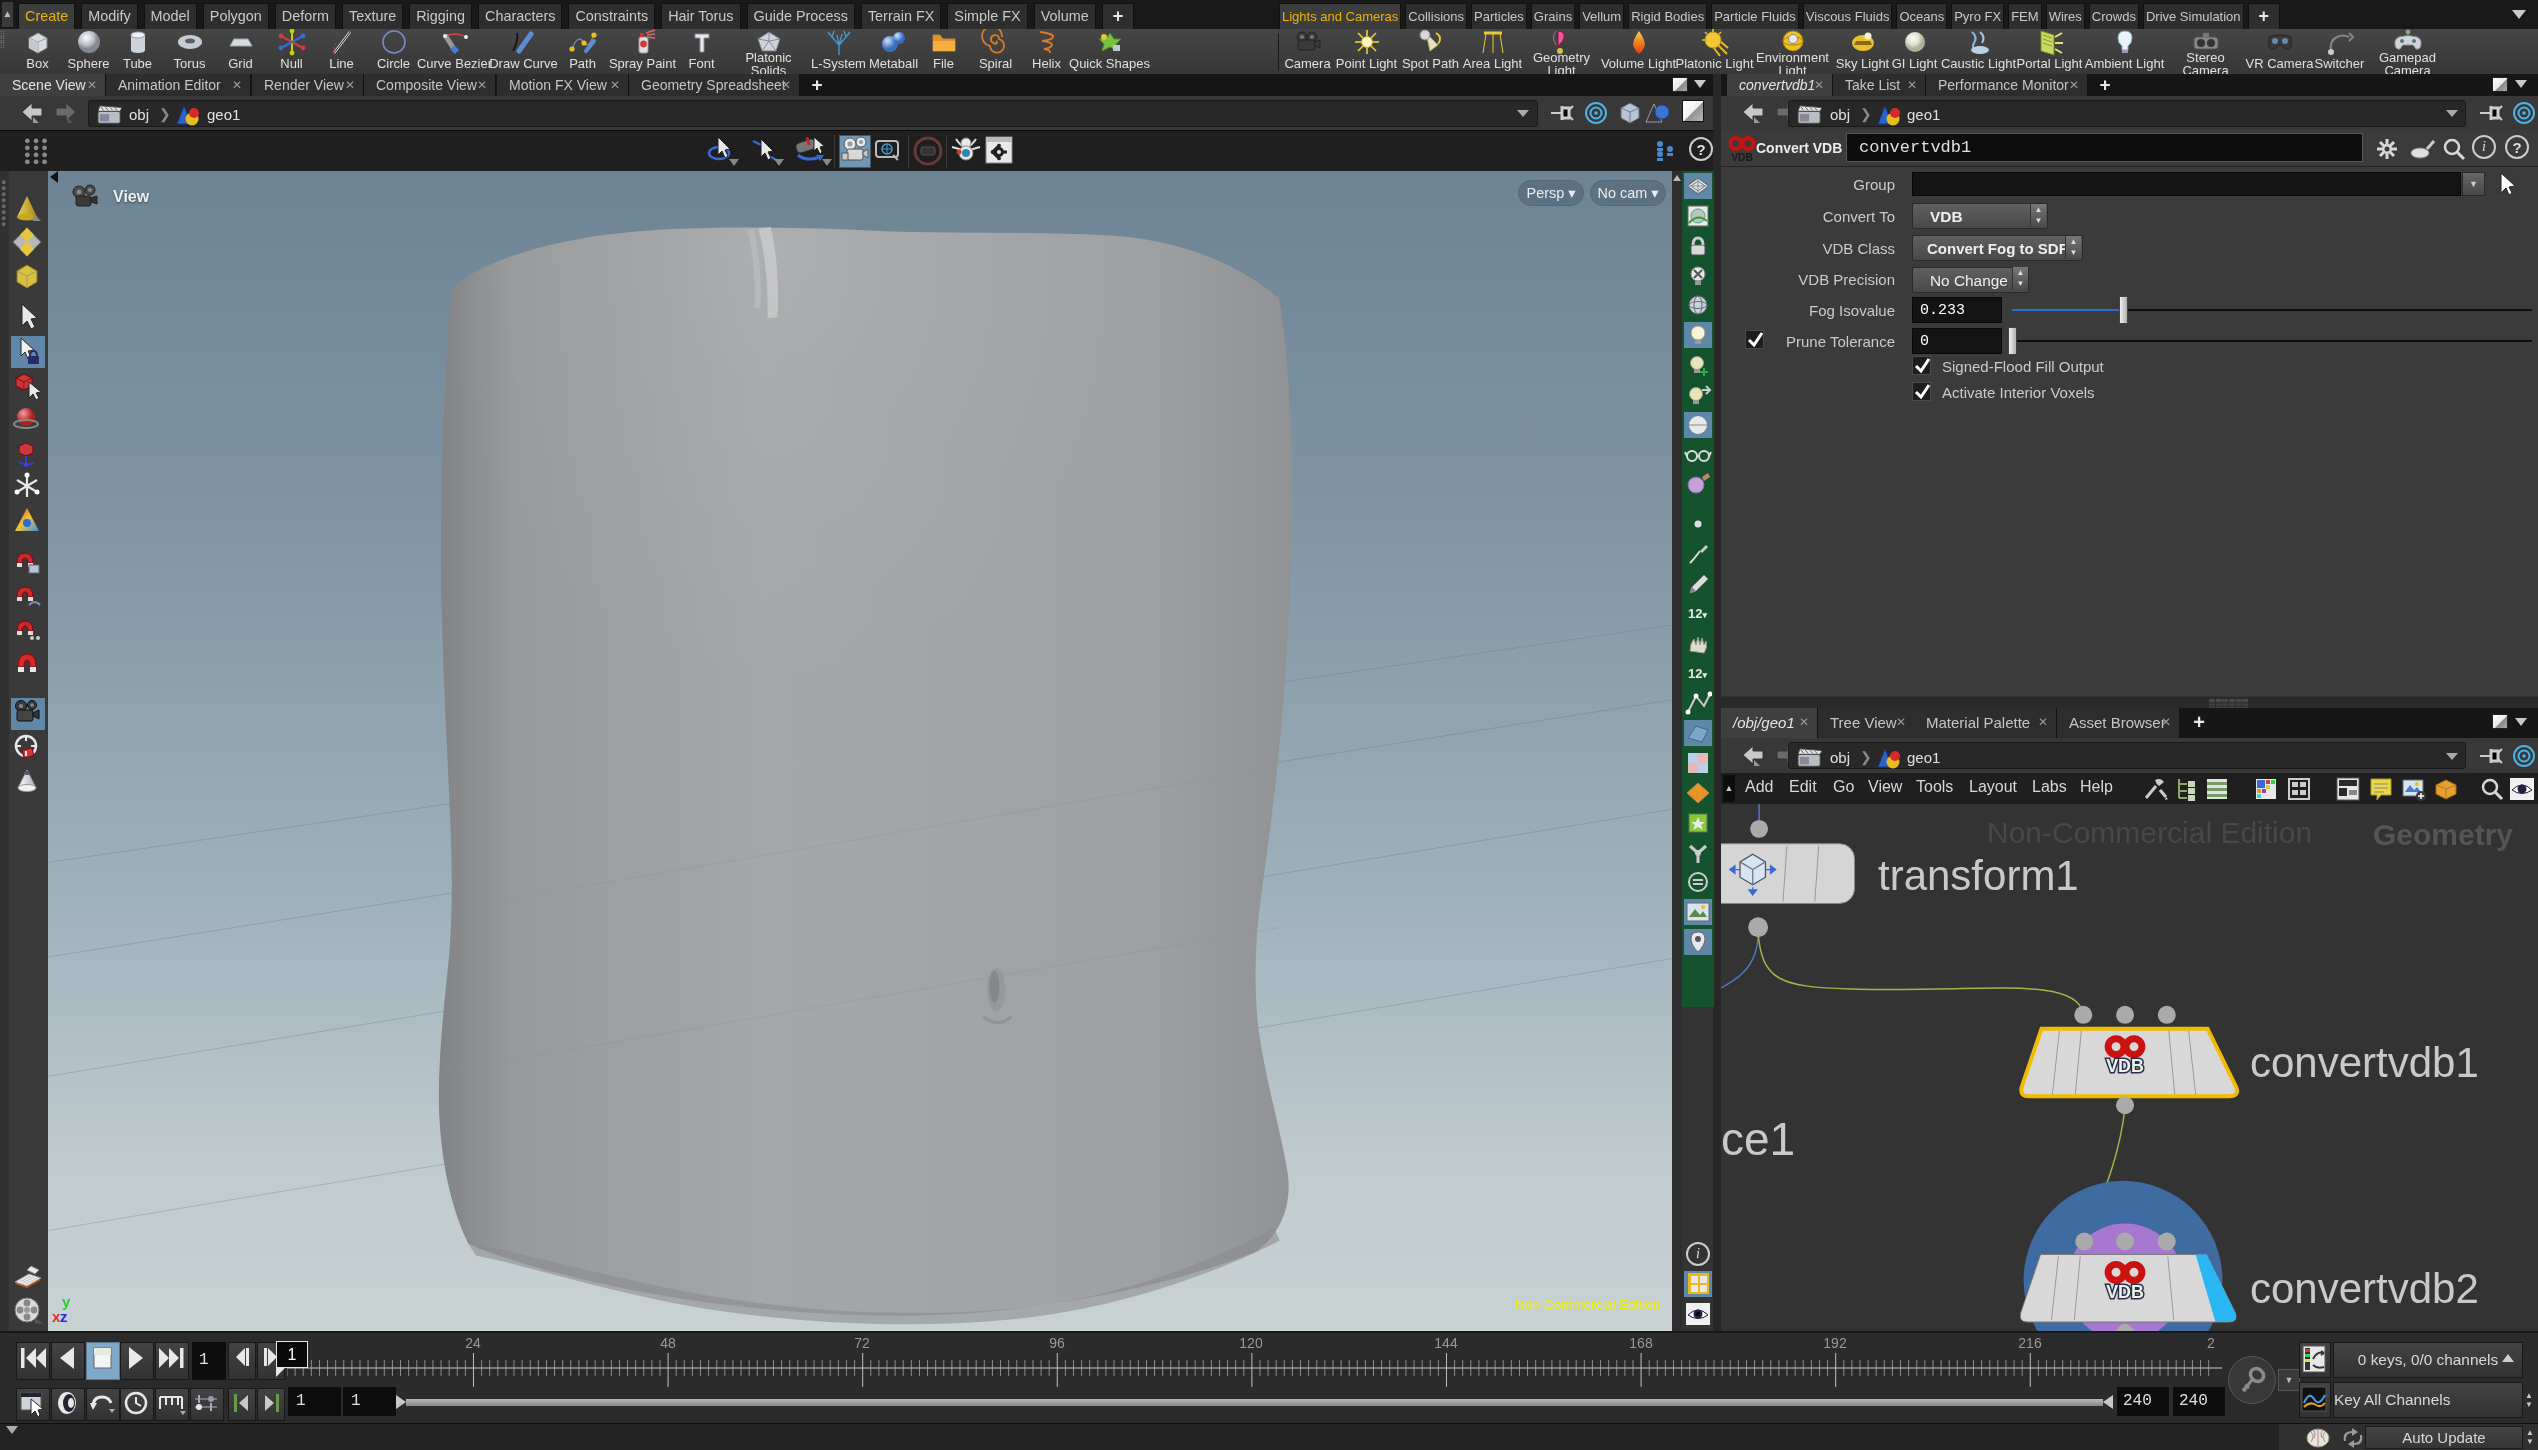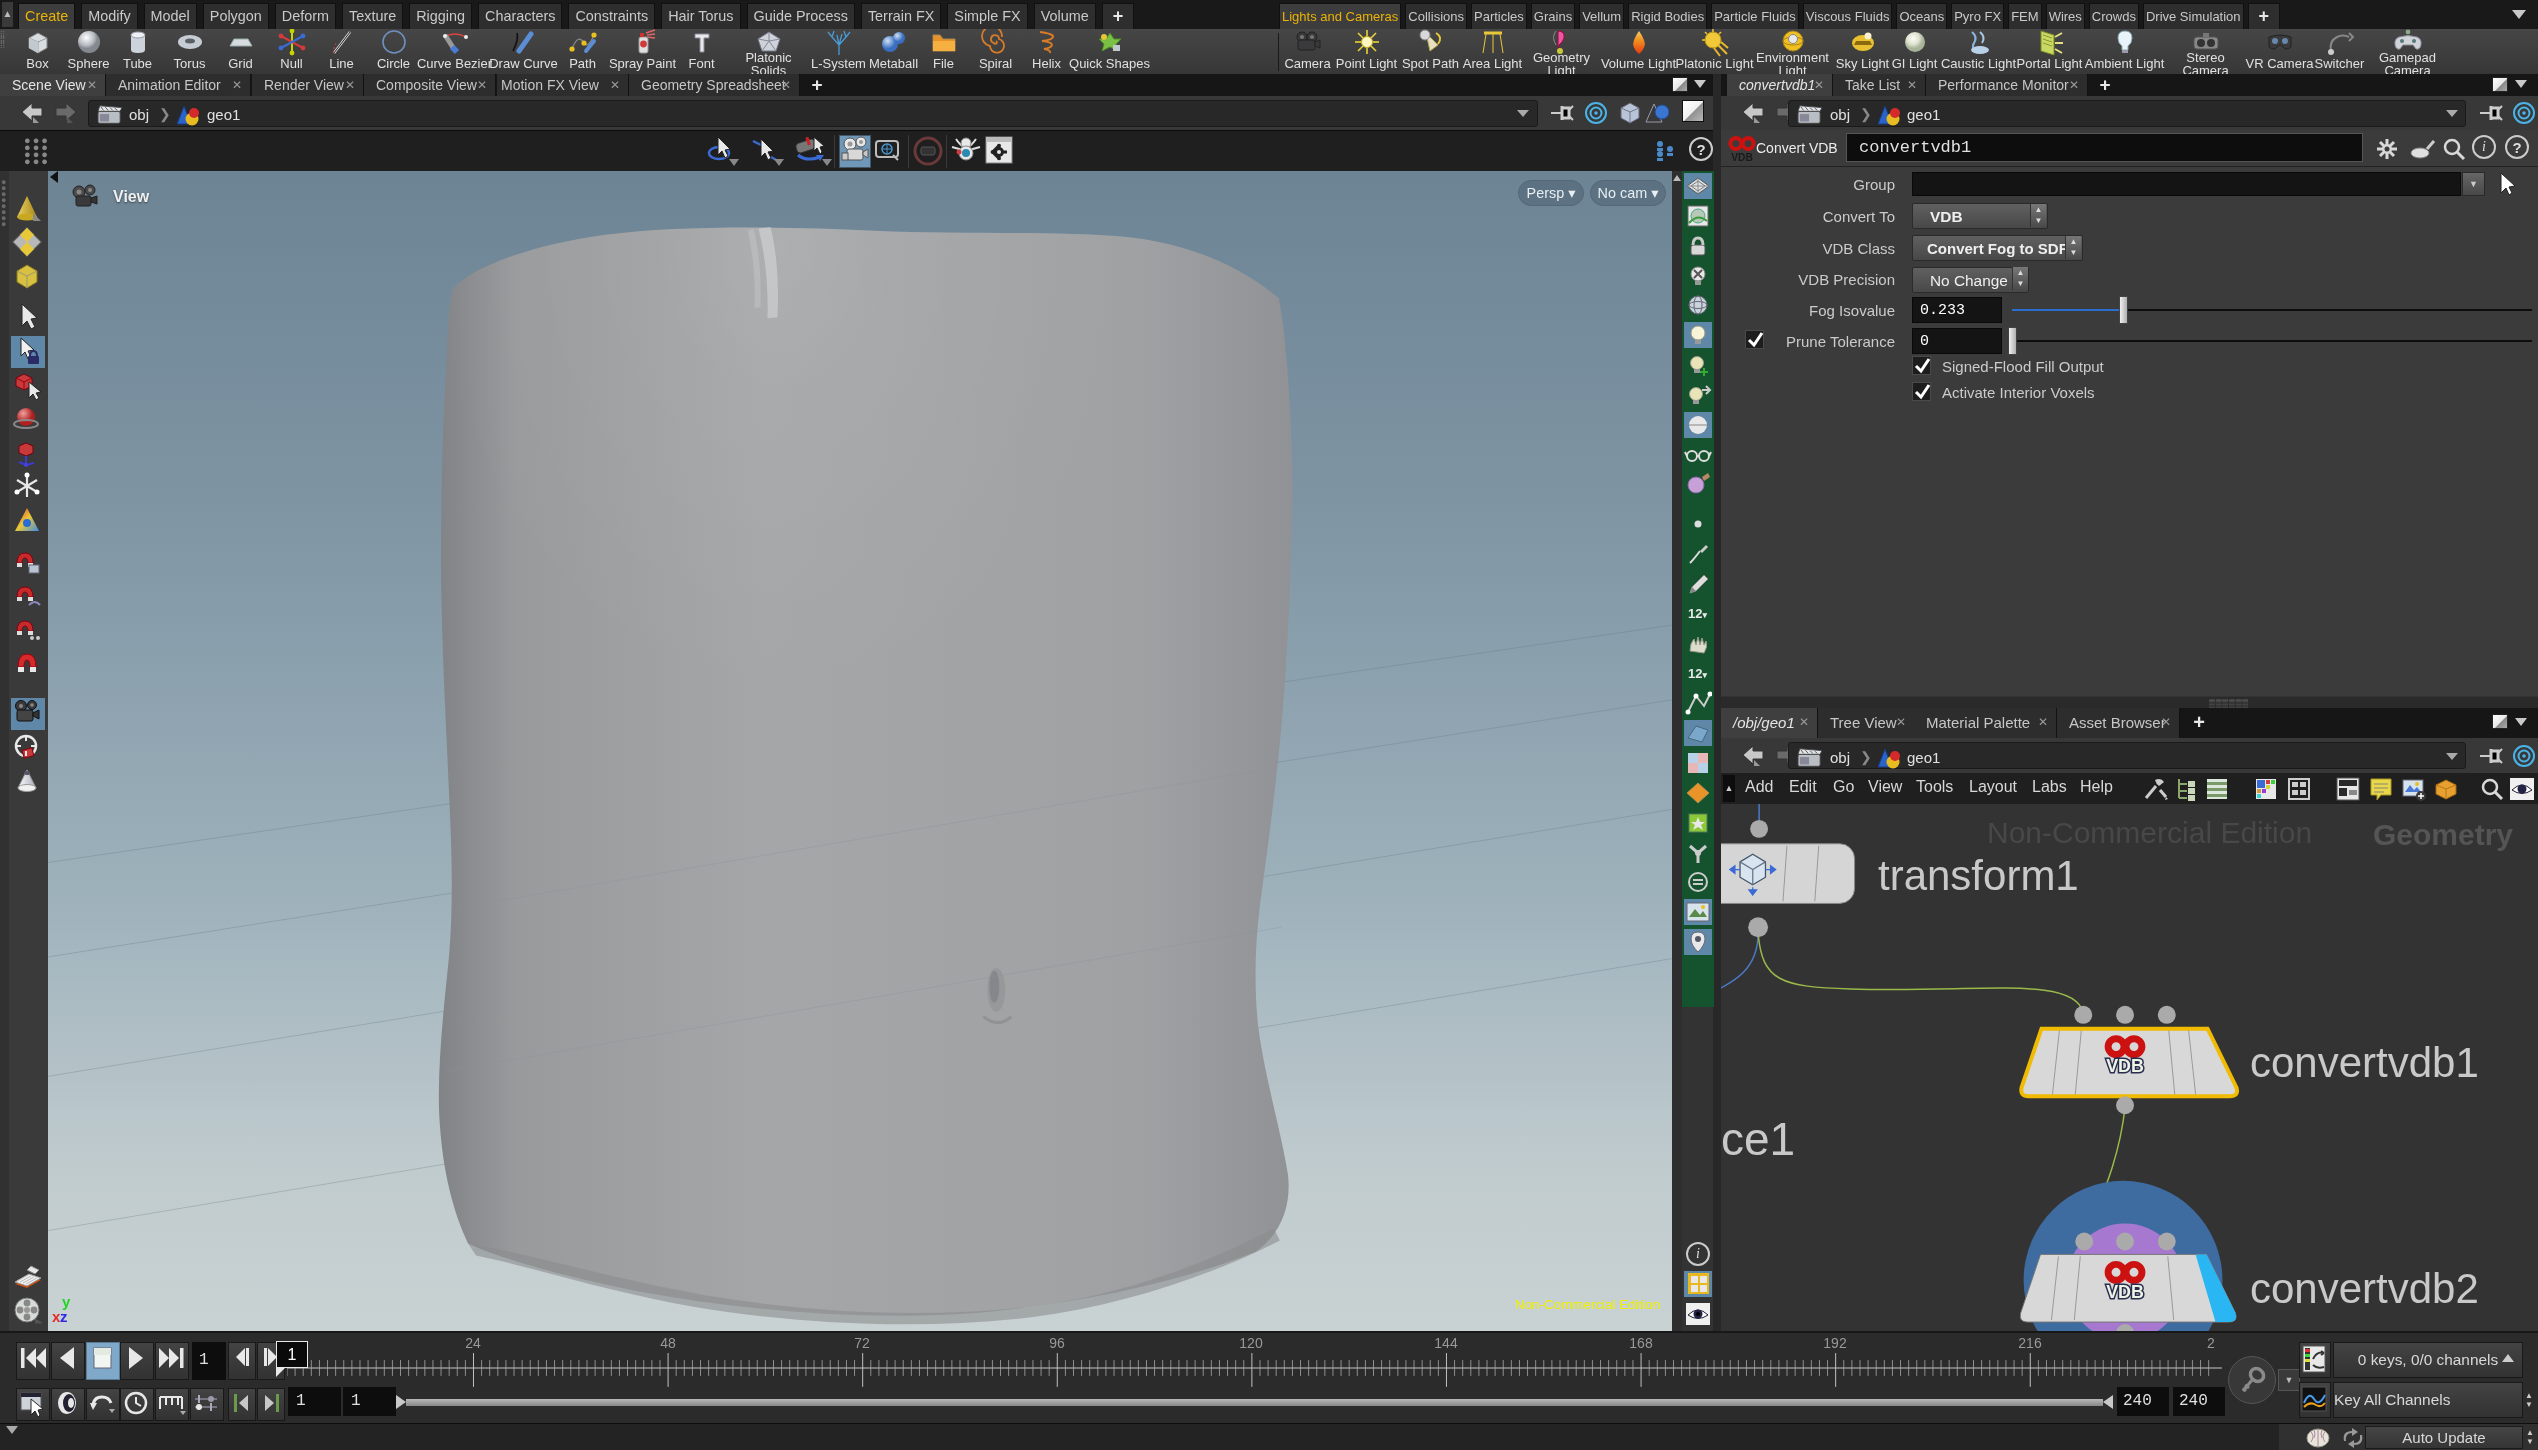--- a/index.html
+++ b/index.html
@@ -407,21 +407,21 @@
 Camera</span>
       </div>
       <div style="position:absolute;left:0px;top:4px;width:8px;height:38px;color:#777;font-size:9px;line-height:5px">⁞⁞<br>⁞⁞<br>⁞⁞</div>
       <div style="position:absolute;left:1278px;top:4px;width:1px;height:38px;background:#1a1a1a"></div>
     </div>
 <div class="abs" style="left:0;top:74px;width:1713px;height:22px;background:#161616">
       <div class="ptab on" style="left:0px;width:106px;padding-left:12px">Scene View<i>✕</i></div>
       <div class="ptab" style="left:106px;width:145px;padding-left:12px">Animation Editor<i>✕</i></div>
       <div class="ptab" style="left:252px;width:112px;padding-left:12px">Render View<i>✕</i></div>
       <div class="ptab" style="left:364px;width:132px;padding-left:12px">Composite View<i>✕</i></div>
-      <div class="ptab" style="left:497px;width:132px;padding-left:4px">Motion FX View<i>✕</i></div>
+      <div class="ptab" style="left:497px;width:132px;padding-left:12px">Motion FX View<i>✕</i></div>
       <div class="ptab" style="left:629px;width:171px;padding-left:12px">Geometry Spreadsheet<i>✕</i></div>
       <div class="ptab" style="left:800px;width:34px;background:#161616;border:none;color:#e8e8e8;font-size:19px;text-align:center;font-weight:bold">+</div>
       <div style="position:absolute;left:1672px;top:3px;width:16px;height:15px;background:linear-gradient(135deg,#fff 0%,#e8e8e8 55%,#888 56%,#aaa 100%);border:1px solid #222"></div>
       <div style="position:absolute;left:1694px;top:6px;width:0;height:0;border-left:6px solid transparent;border-right:6px solid transparent;border-top:8px solid #c9c9c9"></div>
     </div>
 <div class="abs" style="left:1721px;top:74px;width:817px;height:22px;background:#161616">
       <div class="ptab on" style="left:6px;width:106px;padding-left:12px;font-style:italic;">convertvdb1<i>✕</i></div>
       <div class="ptab" style="left:112px;width:93px;padding-left:12px;">Take List<i>✕</i></div>
       <div class="ptab" style="left:205px;width:162px;padding-left:12px;">Performance Monitor<i>✕</i></div>
       <div class="ptab" style="left:367px;width:34px;background:#161616;border:none;color:#e8e8e8;font-size:19px;text-align:center;font-weight:bold">+</div>
@@ -1043,21 +1043,21 @@
       <div style="position:absolute;left:6px;top:4px">
         <svg width="30" height="30" viewBox="0 0 44 40">
           <g fill="none" stroke="#cc1111" stroke-width="6">
             <circle cx="13" cy="12" r="8"></circle>
             <circle cx="31" cy="12" r="8"></circle>
           </g>
           <path d="M8 24 L36 24" stroke="none"></path>
           <text x="22" y="37" font-size="15" font-weight="bold" fill="#1a1a1a" text-anchor="middle" font-family="Liberation Sans">VDB</text>
         </svg>
       </div>
-      <div style="position:absolute;left:35px;top:10px;color:#ececec;font-size:14px;font-weight:normal">Convert VDB</div>
+      <div style="position:absolute;left:35px;top:10px;color:#ececec;font-size:14px;font-weight:bold">Convert VDB</div>
       <div class="blackf" style="left:125px;top:3px;width:517px;height:29px;font-size:17px;line-height:28px;padding-left:12px;border:1px solid #555">convertvdb1</div>
       <svg style="position:absolute;left:652px;top:6px" width="28" height="26" viewBox="0 0 28 26">
         <g fill="#d8d8d8">
           <circle cx="14" cy="13" r="5"></circle>
           <g stroke="#d8d8d8" stroke-width="3">
             <line x1="14" y1="3" x2="14" y2="23"></line>
             <line x1="4" y1="13" x2="24" y2="13"></line>
             <line x1="7" y1="6" x2="21" y2="20"></line>
             <line x1="21" y1="6" x2="7" y2="20"></line>
           </g>

